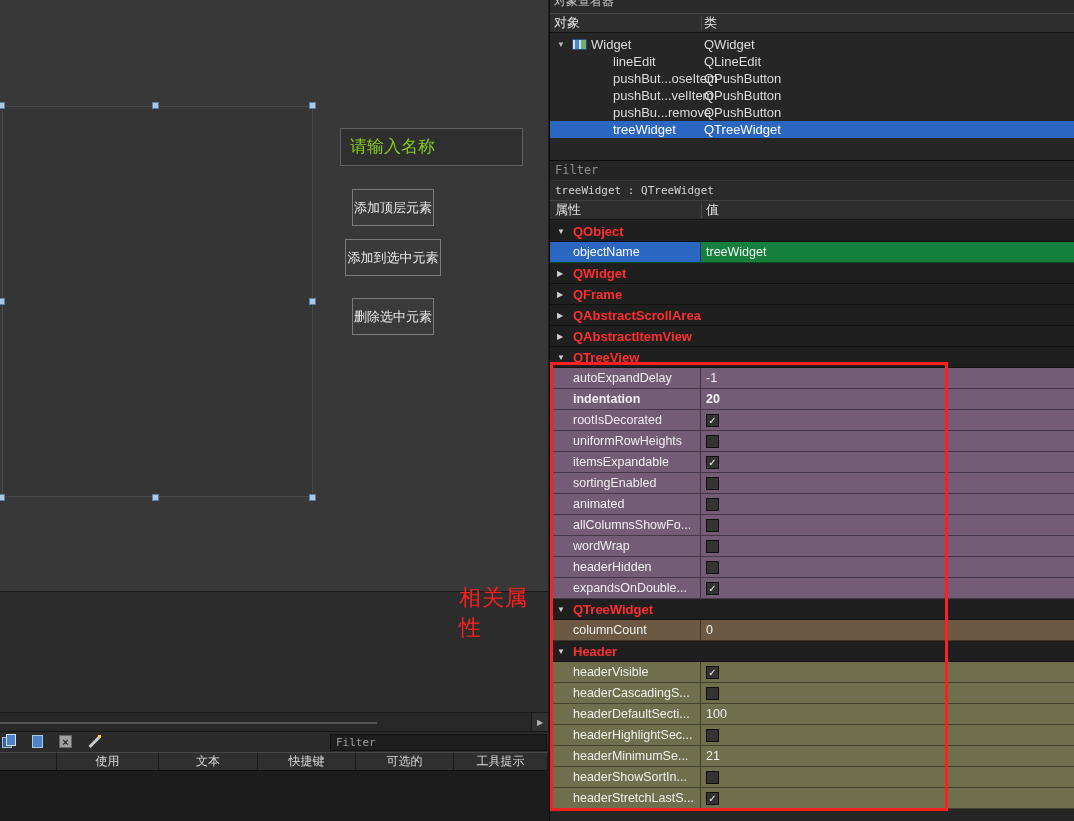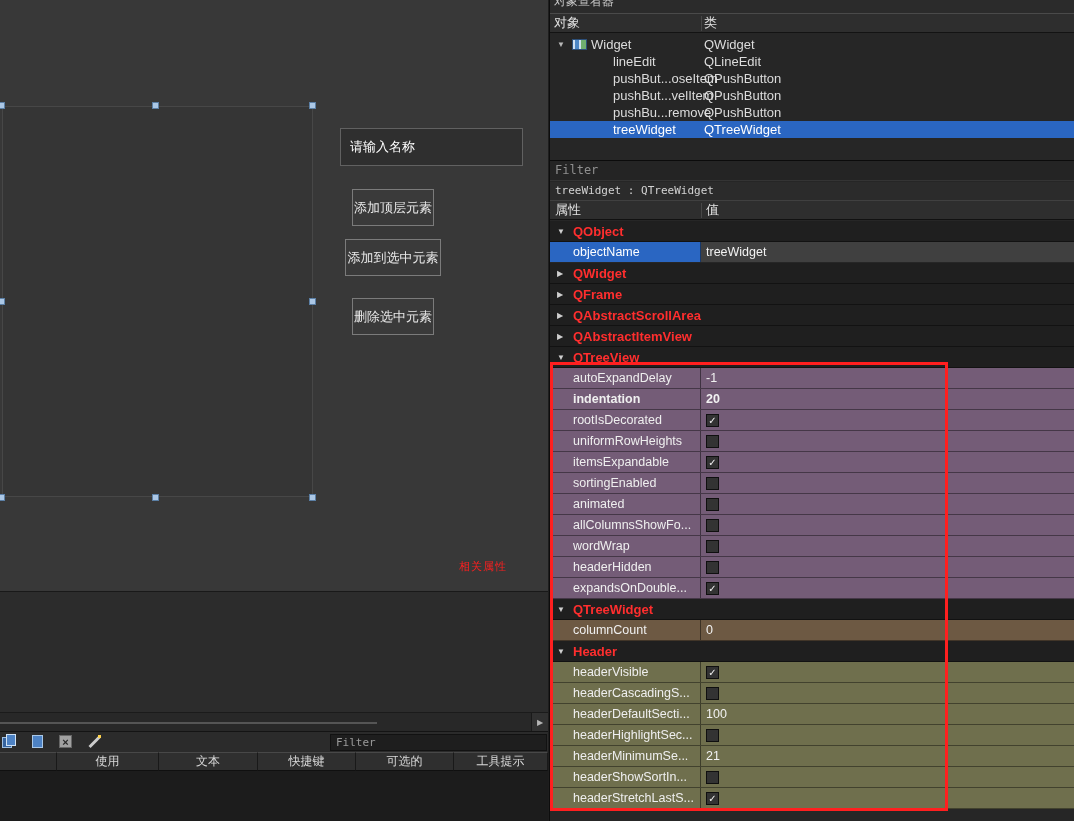--- a/index.html
+++ b/index.html
@@ -11,30 +11,30 @@
   }
   .abs { position:absolute; }
 
   
   #left-panel { left:0; top:0; width:548px; height:821px; background:#2c2c2c; }
   #form-area  { left:0; top:0; width:548px; height:592px; background:#383838; border-bottom:1px solid #191919; }
   #designed-widget { left:2px; top:106px; width:311px; height:391px; background:#353535; border:1px solid #474747; }
   .handle { position:absolute; width:7px; height:7px; background:#abc7e5; border:1px solid #5b7fa5; }
 
   #form-lineedit { left:340px; top:128px; width:183px; height:38px; background:#2f2f2f; border:1px solid #616161; }
-  #form-lineedit .ph { display:block; line-height:36px; padding-left:9px; color:#ffffff; font-size:13px;
+  #form-lineedit .ph { display:block; line-height:36px; padding-left:9px; color:#84cc16; font-size:17px;
                        overflow:hidden; white-space:nowrap;font-family:Liberation Serif, serif; }
 
   .form-btn { position:absolute; background:#3a3a3a; border:1px solid #7b7b7b; color:#e9e9e9;
               font-size:13px; display:flex; align-items:center; justify-content:center; }
   #btn-add-top    { left:352px; top:189px; width:82px; height:37px; }
   #btn-add-child  { left:345px; top:239px; width:96px; height:37px; }
   #btn-remove     { left:352px; top:298px; width:82px; height:37px; }
 
-  #annotation-text { left:459px; top:559px; color:var(--ann,#ff2222); font-size:11px; letter-spacing:1px; }
+  #annotation-text { left:459px; top:583px; color:var(--ann,#ff2222); font-size:22px; letter-spacing:1px; }
 
   #hscroll-row  { left:0; top:712px; width:548px; height:19px; background:#282828; border-top:1px solid #1b1b1b; }
   #hscroll-track{ left:0; top:9px; width:377px; height:2px; background:#555; }
   #hscroll-btn  { left:531px; top:0; width:17px; height:19px; background:#313131; border-left:1px solid #1a1a1a;
                   display:flex; align-items:center; justify-content:center; }
   #hscroll-btn span { font-size:8px; color:#b5b5b5; }
 
   #action-toolbar { left:0; top:731px; width:548px; height:21px; background:#2b2b2b; border-top:1px solid #141414; }
   .tb-icon { position:absolute; top:2px; width:18px; height:17px; }
   .ic-doc-back  { position:absolute; left:1px; top:3px; width:10px; height:11px; background:#35639f; border:1px solid #9fc0e2; }
@@ -215,21 +215,21 @@
       <span class="hdr-col" style="left:5px;">属性</span>
       <span class="hdr-vline"></span>
       <span class="hdr-col" style="left:156px;">值</span>
     </div>
 
     <div class="abs" id="prop-rows">
         <div class="p-row p-cat">
           <span class="cat-arrow">▼</span>
           <span class="cat-label">QObject</span>
         </div>
-        <div class="p-row p-prop" style="background: #404040;">
+        <div class="p-row p-prop" style="background: #15803d;">
           <div class="p-name selected">objectName</div>
           <div class="p-value">
             <span>treeWidget</span>
           </div>
         </div>
         <div class="p-row p-cat">
           <span class="cat-arrow">▶</span>
           <span class="cat-label">QWidget</span>
         </div>
         <div class="p-row p-cat">

